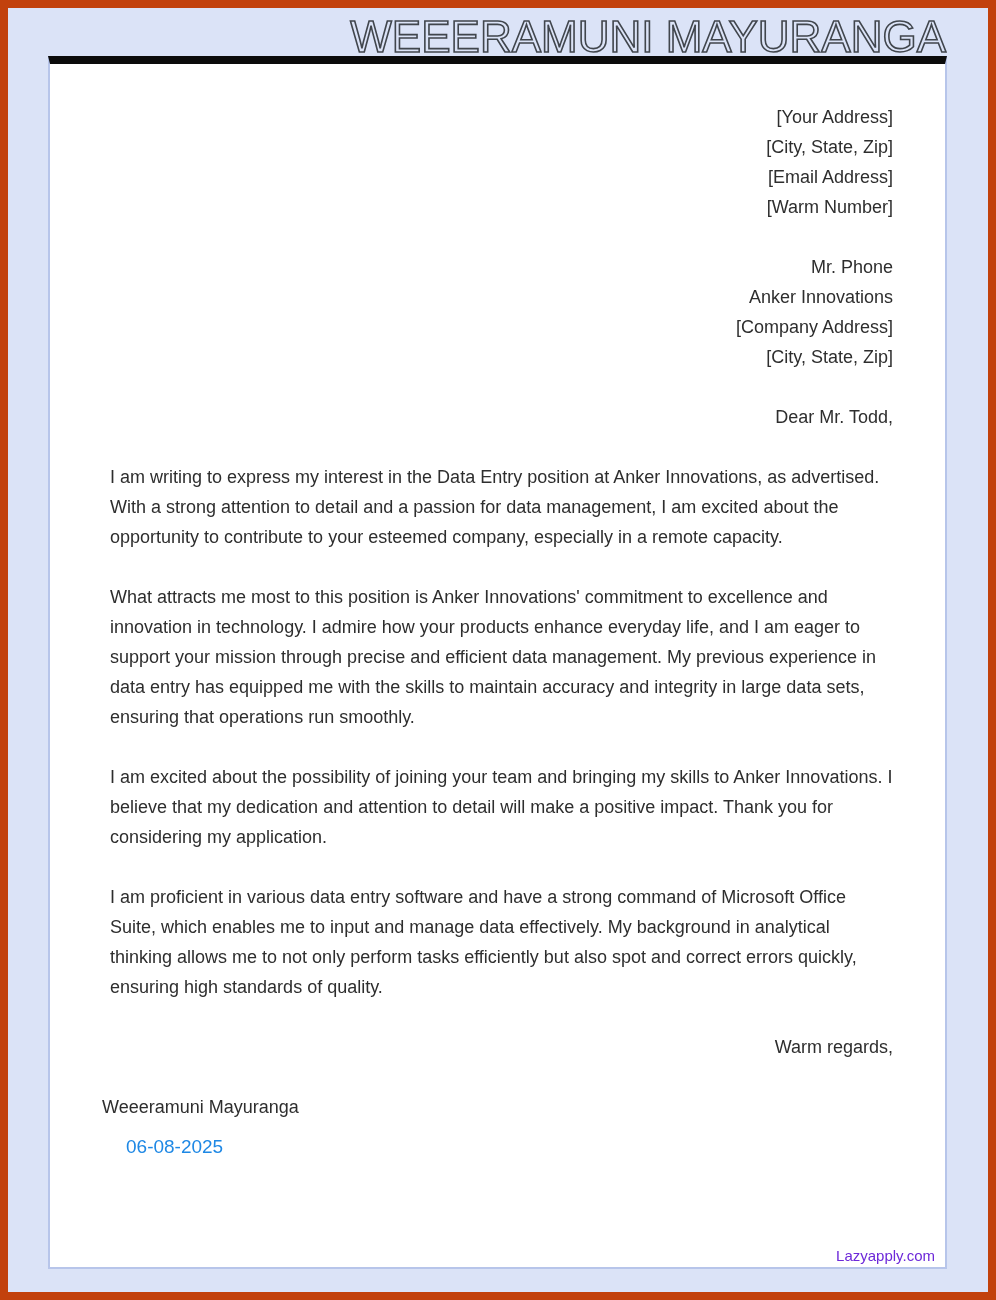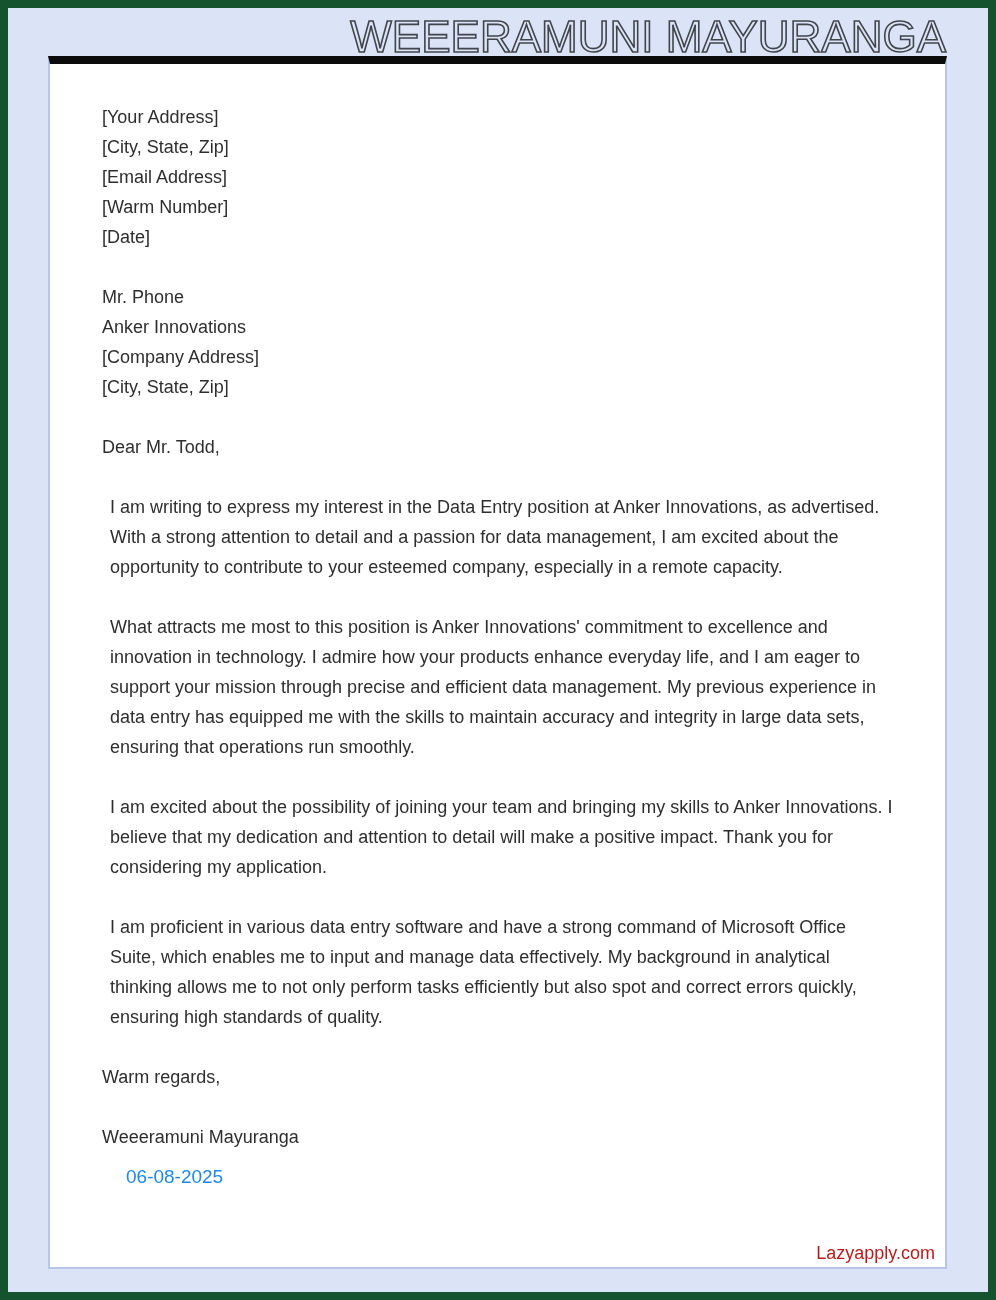--- a/index.html
+++ b/index.html
@@ -5,21 +5,21 @@
   * { margin: 0; padding: 0; box-sizing: border-box; }
   html, body { width: 996px; height: 1300px; }
   body {
     font-family: "Liberation Sans", sans-serif;
     background: #000;
   }
   .frame {
     position: relative;
     width: 996px;
     height: 1300px;
-    border: 8px solid #14532d;
+    border: 8px solid #c2410c;
     background: #dbe3f7;
     overflow: hidden;
   }
   
   .header-title {
     position: absolute;
     top: 4px;
     right: 42px;
     height: 50px;
     line-height: 50px;
@@ -44,53 +44,52 @@
     border-right: 2px solid #b7c5ea;
     border-bottom: 2px solid #b7c5ea;
   }
   .page-content {
     padding: 38px 52px 0 52px;
     font-size: 18px;
     line-height: 30px;
     color: #2e2e2e;
   }
   .block { margin-bottom: 30px; }
-  .block div { white-space: nowrap; }
+  .block div { white-space: nowrap; text-align: right; }
   .page-content p { margin: 0 0 30px 8px; }
   .signature-line { margin-bottom: 10px; }
   .date-line {
     color: #1e88e5;
     font-size: 19px;
     cursor: pointer;
     margin-left: 24px;
   }
   .watermark {
     position: absolute;
     right: 10px;
     bottom: 3px;
-    font-size: 18px;
-    color: #b91c1c;
+    font-size: 15px;
+    color: #6d28d9;
   }
 </style>
 </head>
 <body>
 
 <div class="frame">
 
   <div class="header-title">WEEERAMUNI MAYURANGA</div>
 
   <div class="page">
     <div class="page-content">
 
       <div class="block">
         <div>[Your Address]</div>
         <div>[City, State, Zip]</div>
         <div>[Email Address]</div>
         <div>[Warm Number]</div>
-        <div>[Date]</div>
       </div>
 
       <div class="block">
         <div>Mr. Phone</div>
         <div>Anker Innovations</div>
         <div>[Company Address]</div>
         <div>[City, State, Zip]</div>
       </div>
 
       <div class="block">

